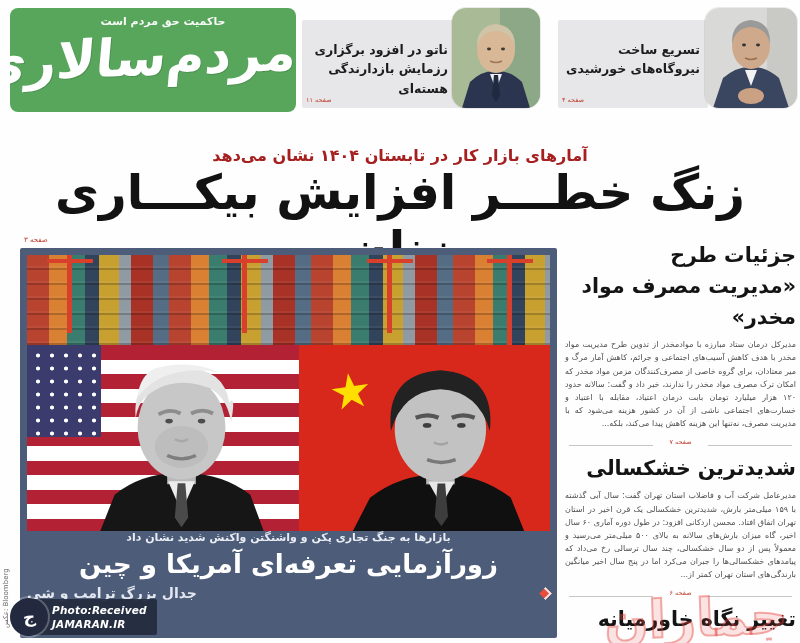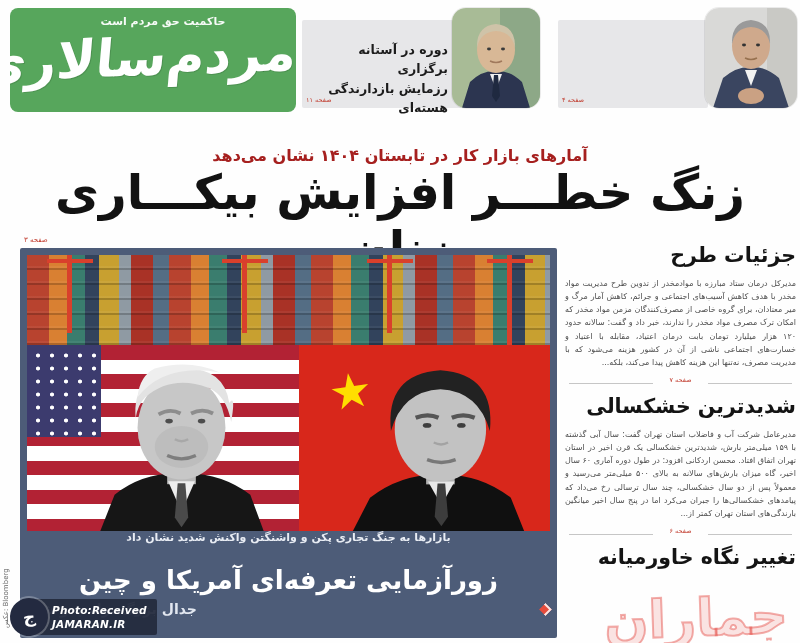--- a/index.html
+++ b/index.html
@@ -51,21 +51,21 @@
   .us-flag { position:absolute; left:0; top:0; width:52%; height:100%;
     background:repeating-linear-gradient(180deg, #b22234 0 14.5px, #ffffff 14.5px 29px); }
   .us-canton { position:absolute; left:0; top:0; width:74px; height:92px; background-color:#3c3b6e;
     background-image:radial-gradient(circle, #fff 1.7px, transparent 2.3px); background-size:14px 13px;
     background-position:4px 4px; }
   .cn-flag { position:absolute; right:0; top:0; width:48%; height:100%; background:#d8271b; }
   .cn-star { position:absolute; left:30px; top:18px; font-size:48px; color:#ffde00; transform:rotate(-8deg); }
   .figure { position:absolute; bottom:0; }
   .panel { flex:1; color:#fff; text-align:center; direction:rtl; }
   .panel .p-kicker { font-size:11px; color:#e9edf4; font-weight:bold; }
-  .panel .p-title { font-size:26px; font-weight:900; margin-top:21px; }
+  .panel .p-title { font-size:26px; font-weight:900; margin-top:5px; }
   .panel .p-sub { font-size:14px; color:#e2e7f0; margin-top:6px; display:flex; justify-content:space-between;
     align-items:center; gap:22px; font-weight:bold; }
   .diamond { width:9px; height:9px; background:#e74c3c; transform:rotate(45deg); display:inline-block;
     box-shadow:inset -2px 2px 0 rgba(255,255,255,.85); }
 
   .photo-badge { position:absolute; left:10px; top:598px; display:flex; align-items:center; z-index:5; }
   .badge-logo { width:38px; height:38px; border-radius:50%; background:#232a40; color:#fff; z-index:2;
     display:flex; align-items:center; justify-content:center; font-size:17px; font-weight:bold;
     box-shadow:0 0 0 2px rgba(255,255,255,.25); transform:rotate(-8deg); }
   .badge-rect { background:rgba(36,43,62,.95); color:#fff; font-size:10.5px; font-weight:bold;
@@ -92,40 +92,44 @@
 
 <div class="page">
 
   <div class="masthead">
     <div class="tagline">حاکمیت حق مردم است</div>
     <div class="logo">مردم‌سالاری</div>
   </div>
 
   <div class="teaser-box" style="left:302px; top:20px; width:168px; height:88px;"></div>
   <div class="teaser-text" style="left:306px; top:40px; width:142px;">
-    <div>دوره در آستانه برگزاری</div>
+    <div>ناتو در افزود برگزاری</div>
     <div>رزمایش بازدارندگی هسته‌ای</div>
   </div>
   <div class="teaser-page" style="left:306px; top:96px;">صفحه ۱۱</div>
   <div class="teaser-photo" style="left:452px; top:8px; width:88px; height:100px;">
     <svg width="88" height="100" viewBox="0 0 88 100">
       <rect width="88" height="100" fill="#a8bb96"></rect>
       <rect x="48" width="40" height="100" fill="#8da887"></rect>
       <path d="M10,100 L18,74 Q30,62 44,63 Q58,62 70,74 L78,100 Z" fill="#2c3550"></path>
       <path d="M38,66 L50,66 L44,82 Z" fill="#f0f0f0"></path>
       <path d="M42,67 L46,67 L48,88 L44,94 L40,88 Z" fill="#1f2940"></path>
       <ellipse cx="44" cy="42" rx="19" ry="23" fill="#d8b896"></ellipse>
       <path d="M25,40 Q24,18 44,16 Q64,18 63,40 Q60,24 44,23 Q28,24 25,40 Z" fill="#cfc3a8"></path>
       <ellipse cx="37" cy="41" rx="2" ry="1.4" fill="#3a3a3a"></ellipse>
       <ellipse cx="51" cy="41" rx="2" ry="1.4" fill="#3a3a3a"></ellipse>
       <path d="M38,53 q6,3 12,0" stroke="#a0795c" stroke-width="1.5" fill="none"></path>
     </svg>
   </div>
 
   <div class="teaser-box" style="left:558px; top:20px; width:150px; height:88px;"></div>
+  <div class="teaser-text" style="left:562px; top:40px; width:138px;">
+    <div>تسریع ساخت</div>
+    <div>نیروگاه‌های خورشیدی</div>
+  </div>
   <div class="teaser-page" style="left:562px; top:96px;">صفحه ۴</div>
   <div class="teaser-photo" style="left:705px; top:8px; width:92px; height:100px;">
     <svg width="92" height="100" viewBox="0 0 92 100">
       <rect width="92" height="100" fill="#d9d9d7"></rect>
       <rect x="62" width="30" height="100" fill="#c9c9c5"></rect>
       <path d="M8,100 L18,70 Q32,58 46,59 Q60,58 74,70 L84,100 Z" fill="#3a4560"></path>
       <path d="M40,62 L52,62 L46,78 Z" fill="#f2f2f2"></path>
       <ellipse cx="46" cy="88" rx="13" ry="8" fill="#caa183"></ellipse>
       <ellipse cx="46" cy="38" rx="19" ry="23" fill="#cfa98c"></ellipse>
       <path d="M27,36 Q26,14 46,12 Q66,14 65,36 Q62,20 46,19 Q30,20 27,36 Z" fill="#9a9a9a"></path>
@@ -203,20 +207,21 @@
       <div>Photo:Received</div>
       <div>JAMARAN.IR</div>
     </div>
   </div>
 
   <div class="right-col">
 
     <div class="article">
       <div class="a-title">
         <div>جزئیات طرح</div>
+        <div>«مدیریت مصرف مواد مخدر»</div>
       </div>
       <div class="a-body">مدیرکل درمان ستاد مبارزه با موادمخدر از تدوین طرح مدیریت مواد مخدر با هدف کاهش آسیب‌های اجتماعی و جرائم، کاهش آمار مرگ و میر معتادان، برای گروه خاصی از مصرف‌کنندگان مزمن مواد مخدر که امکان ترک مصرف مواد مخدر را ندارند، خبر داد و گفت: سالانه حدود ۱۲۰ هزار میلیارد تومان بابت درمان اعتیاد، مقابله با اعتیاد و خسارت‌های اجتماعی ناشی از آن در کشور هزینه می‌شود که با مدیریت مصرف، نه‌تنها این هزینه کاهش پیدا می‌کند، بلکه...</div>
     </div>
     <div class="divider">
       <div class="line"></div>
       <div class="pg">صفحه ۷</div>
       <div class="line"></div>
     </div>
 
     <div class="article">

